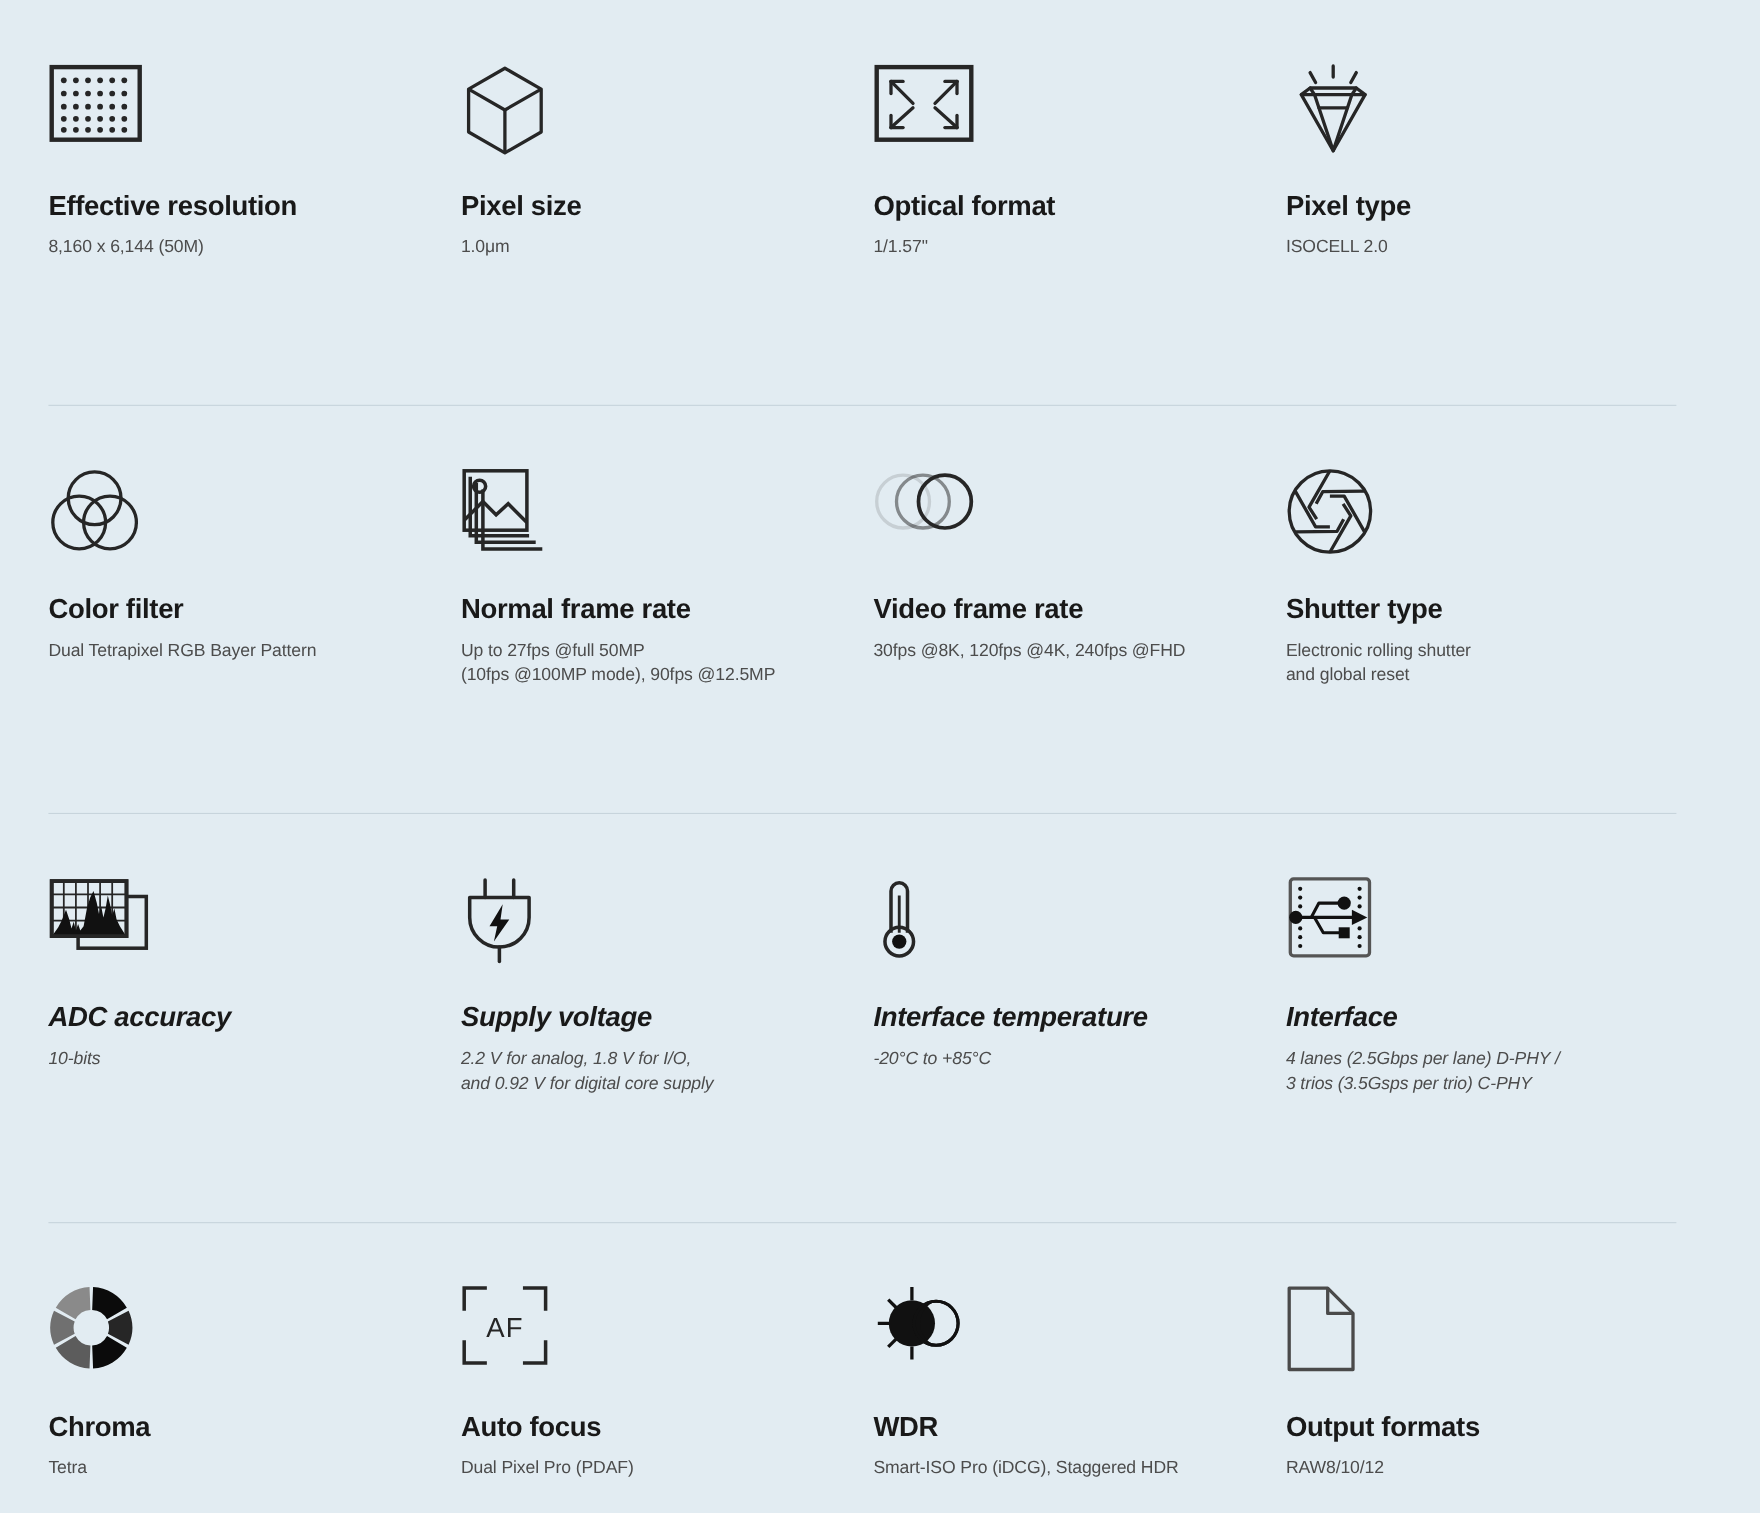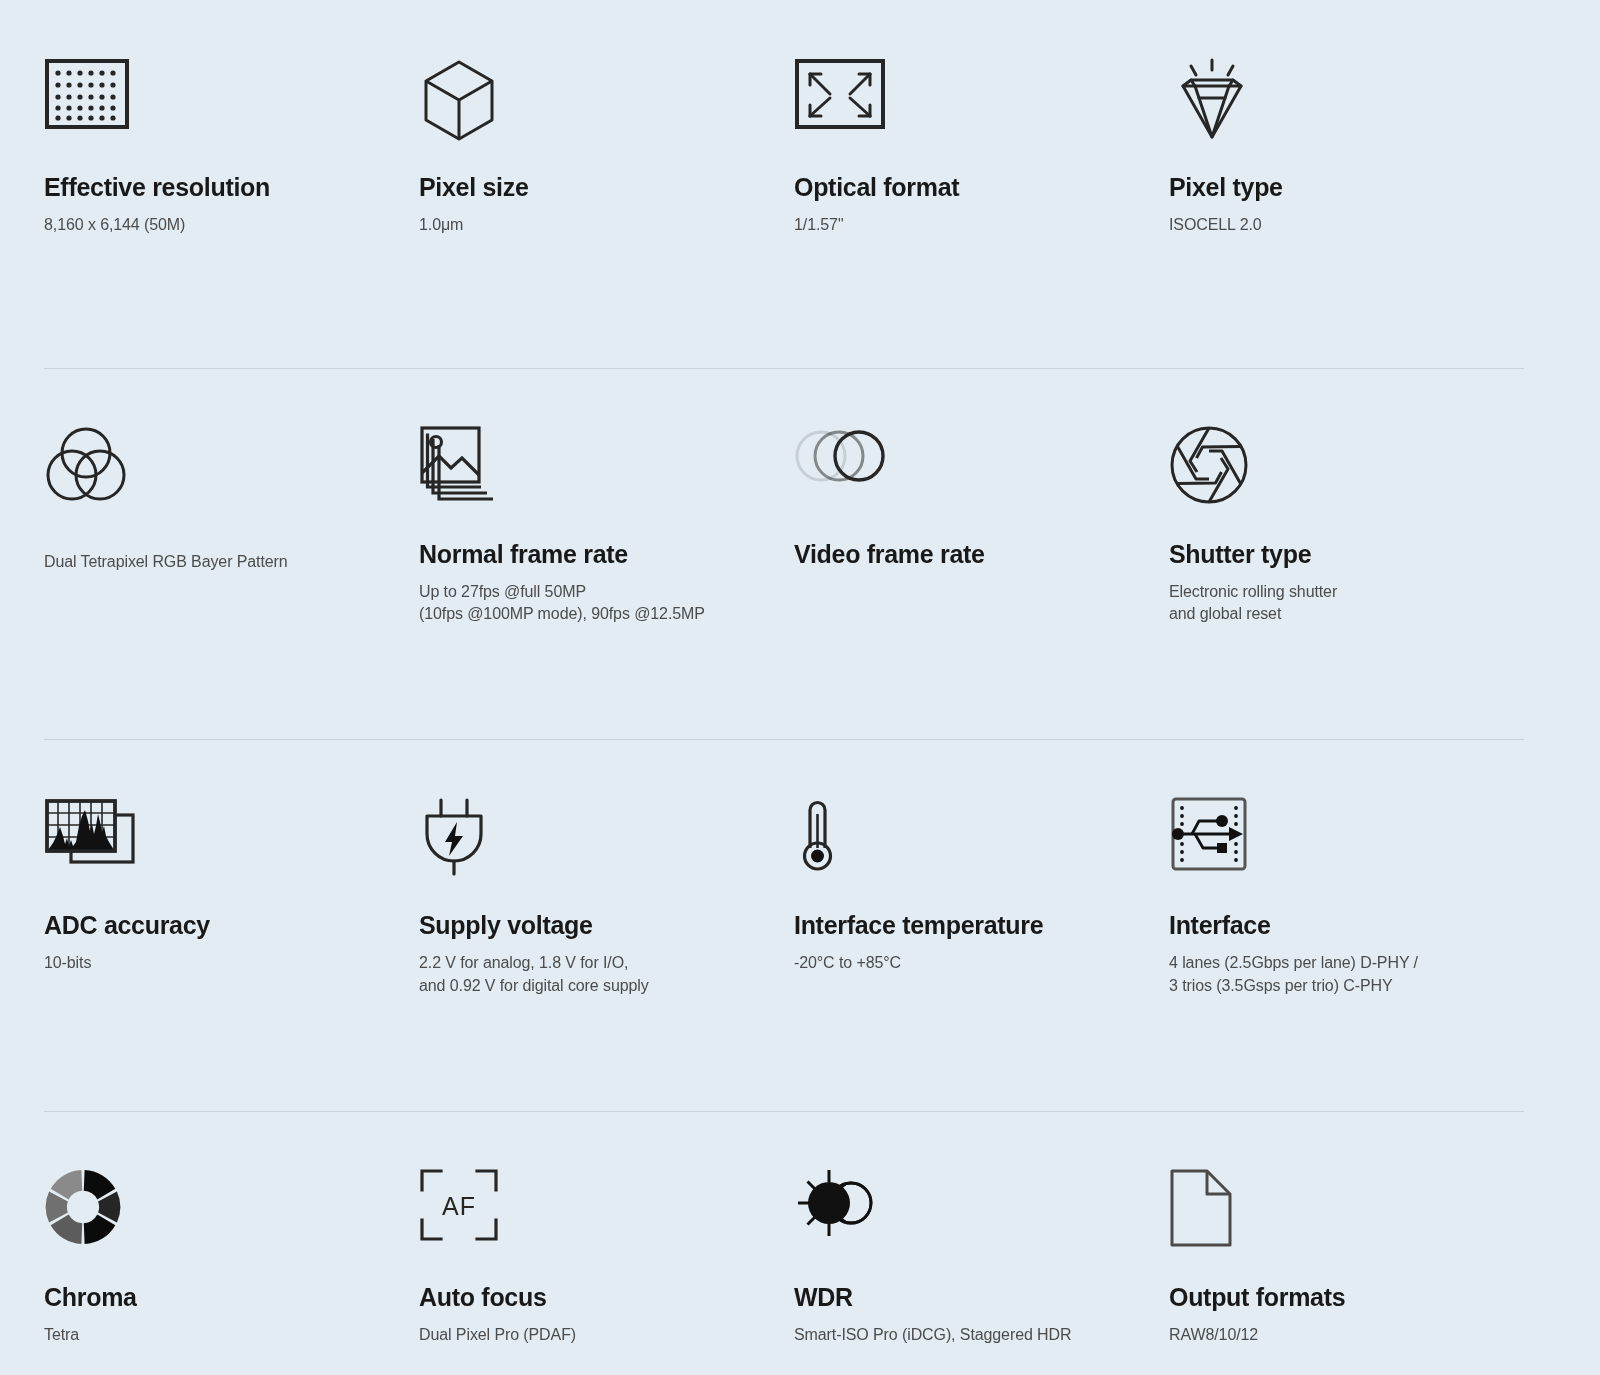--- a/index.html
+++ b/index.html
@@ -71,21 +71,21 @@
   .r0 { padding-top: 58px; }
   .r0 .gap-a { height: 22px; }
   .r0 .gap-b { height: 12px; }
   .r0 .pad-bottom { height: 73px; }
 
   .r1 { padding-top: 56px; }
   .r1 .gap-a { height: 22px; }
   .r1 .gap-b { height: 12px; }
   .r1 .pad-bottom { height: 57px; }
 
-  .r2 { padding-top: 56px; }
+  .r2 { padding-top: 56px; font-style: italic; }
   .r2 .gap-a { height: 22px; }
   .r2 .gap-b { height: 12px; }
   .r2 .pad-bottom { height: 57px; }
 
   .r3 { padding-top: 56px; }
   .r3 .gap-a { height: 22px; }
   .r3 .gap-b { height: 12px; }
 </style>
 </head>
 <body>
@@ -217,20 +217,21 @@
         <div class="icon-wrap">
           <svg width="84" height="80" viewBox="0 0 84 80">
             <g fill="none" stroke="#262626" stroke-width="3">
               <circle cx="42" cy="28" r="24"></circle>
               <circle cx="28" cy="50" r="24"></circle>
               <circle cx="56" cy="50" r="24"></circle>
             </g>
           </svg>
         </div>
         <div class="gap-a"></div>
+        <div class="spec-title">Color filter</div>
         <div class="gap-b"></div>
         <div class="spec-desc">Dual Tetrapixel RGB Bayer Pattern</div>
       </div>
 
       <div class="spec-cell c1">
         <div class="icon-wrap">
           <svg width="86" height="82" viewBox="0 0 86 82">
             <g fill="none" stroke="#262626" stroke-width="3.2">
               <path d="M20 20 L20 74 L74 74"></path>
               <path d="M14 14 L14 68 L68 68"></path>
@@ -252,20 +253,21 @@
         <div class="icon-wrap">
           <svg width="92" height="62" viewBox="0 0 92 62">
             <circle cx="27" cy="31" r="24" fill="none" stroke="#262626" stroke-width="3" opacity="0.14"></circle>
             <circle cx="45" cy="31" r="24" fill="none" stroke="#262626" stroke-width="3" opacity="0.5"></circle>
             <circle cx="65" cy="31" r="24" fill="none" stroke="#262626" stroke-width="3.4" opacity="1"></circle>
           </svg>
         </div>
         <div class="gap-a"></div>
         <div class="spec-title">Video frame rate</div>
         <div class="gap-b"></div>
+        <div class="spec-desc">30fps @8K, 120fps @4K, 240fps @FHD</div>
       </div>
 
       <div class="spec-cell c3">
         <div class="icon-wrap">
           <svg width="80" height="80" viewBox="0 0 80 80">
             <g fill="none" stroke="#262626" stroke-width="3" stroke-linejoin="round">
               <circle cx="40" cy="40" r="37"></circle>
               <path d="M40 3 L21 36 L28 47"></path>
               <path d="M8.5 58.5 L46.5 58 L52.5 47"></path>
               <path d="M71.5 58.5 L53 26 L40 26"></path>

